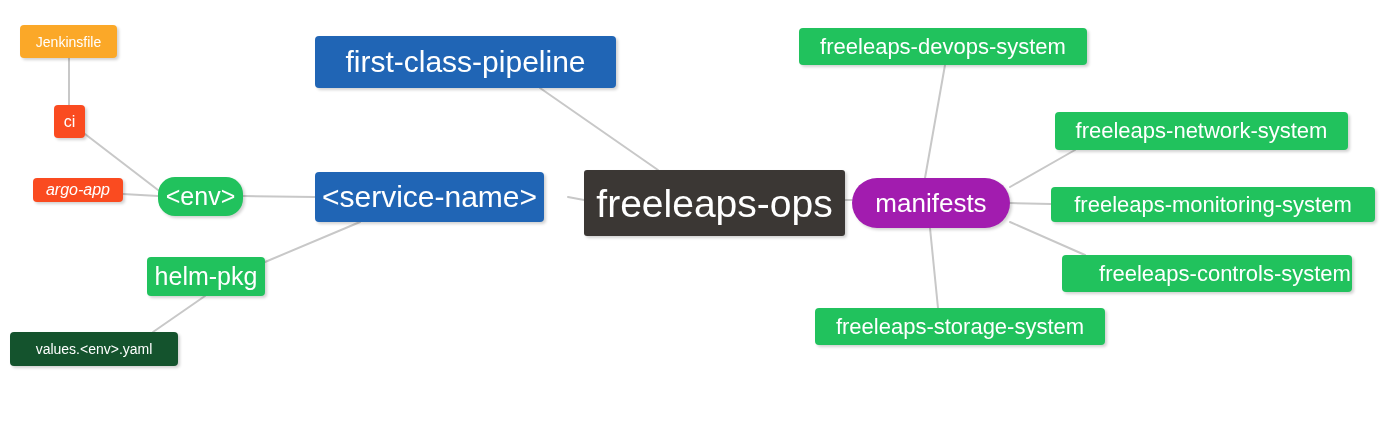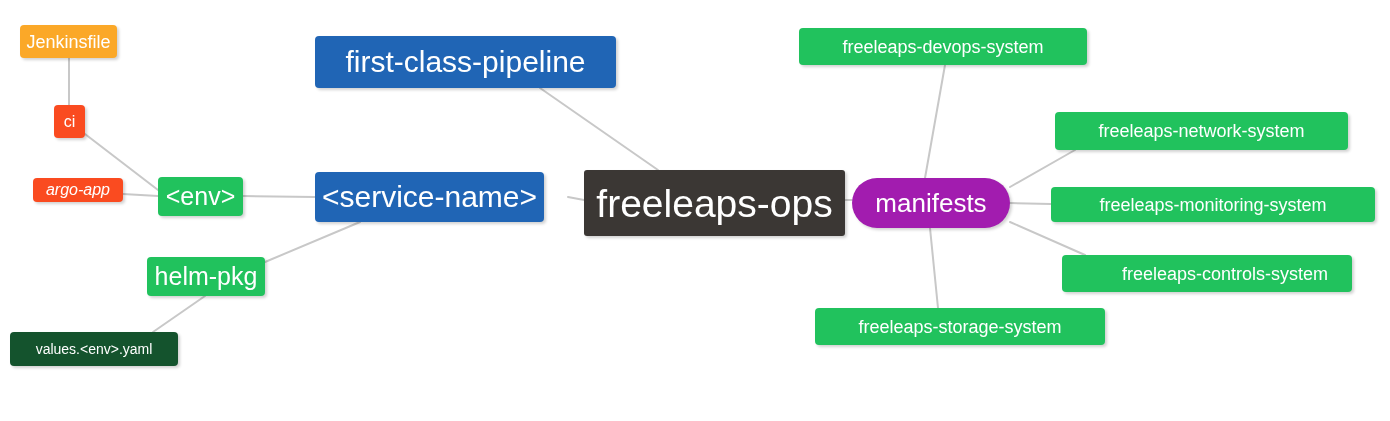--- a/index.html
+++ b/index.html
@@ -49,29 +49,29 @@
     background: #2065b5;
     font-size: 30px;
   }
   .n-blue-sm {
     background: #a21caf;
     font-size: 26px;
     border-radius: 25px;
   }
   .n-green {
     background: #21c25d;
-    font-size: 18px;
+    font-size: 22px;
   }
   .n-green-md {
     background: #21c25d;
     font-size: 25px;
   }
   .n-orange {
     background: #fba828;
-    font-size: 18px;
+    font-size: 14px;
   }
   .n-red {
     background: #fa4b20;
     font-size: 16px;
   }
   .n-red-sm {
     background: #14532d;
     font-size: 14px;
   }
 </style>
@@ -92,21 +92,21 @@
       <line x1="925" y1="178" x2="945" y2="65" stroke="#c8c8c8" stroke-width="2" stroke-linecap="round"></line>
       <line x1="1010" y1="187" x2="1075" y2="150" stroke="#c8c8c8" stroke-width="2" stroke-linecap="round"></line>
       <line x1="1010" y1="203" x2="1051" y2="204" stroke="#c8c8c8" stroke-width="2" stroke-linecap="round"></line>
       <line x1="1010" y1="222" x2="1085" y2="255" stroke="#c8c8c8" stroke-width="2" stroke-linecap="round"></line>
       <line x1="930" y1="228" x2="938" y2="308" stroke="#c8c8c8" stroke-width="2" stroke-linecap="round"></line>
     </svg>
   <div id="node-layer">
       <div class="node n-orange" style="left: 20px; top: 25px; width: 97px; height: 33px;">Jenkinsfile</div>
       <div class="node n-red" style="left: 54px; top: 105px; width: 31px; height: 33px;">ci</div>
       <div class="node n-red" style="left: 33px; top: 178px; width: 90px; height: 24px; font-style: italic;">argo-app</div>
-      <div class="node n-green-md" style="left: 158px; top: 177px; width: 85px; height: 39px;">&lt;env&gt;</div>
+      <div class="node n-green-md" style="left: 158px; top: 177px; width: 85px; height: 39px; border-radius: 17px;">&lt;env&gt;</div>
       <div class="node n-green-md" style="left: 147px; top: 257px; width: 118px; height: 39px;">helm-pkg</div>
       <div class="node n-red-sm" style="left: 10px; top: 332px; width: 168px; height: 34px;">values.&lt;env&gt;.yaml</div>
       <div class="node n-blue" style="left: 315px; top: 36px; width: 301px; height: 52px;">first-class-pipeline</div>
       <div class="node n-blue" style="left: 315px; top: 172px; width: 229px; height: 50px;">&lt;service-name&gt;</div>
       <div class="node n-root" style="left: 584px; top: 170px; width: 261px; height: 66px;">freeleaps-ops</div>
       <div class="node n-blue-sm" style="left: 852px; top: 178px; width: 158px; height: 50px;">manifests</div>
       <div class="node n-green" style="left: 799px; top: 28px; width: 288px; height: 37px;">freeleaps-devops-system</div>
       <div class="node n-green" style="left: 1055px; top: 112px; width: 293px; height: 38px;">freeleaps-network-system</div>
       <div class="node n-green" style="left: 1051px; top: 187px; width: 324px; height: 35px;">freeleaps-monitoring-system</div>
       <div class="node n-green" style="left: 1062px; top: 255px; width: 290px; height: 37px; padding-left: 46px;">freeleaps-controls-system</div>

